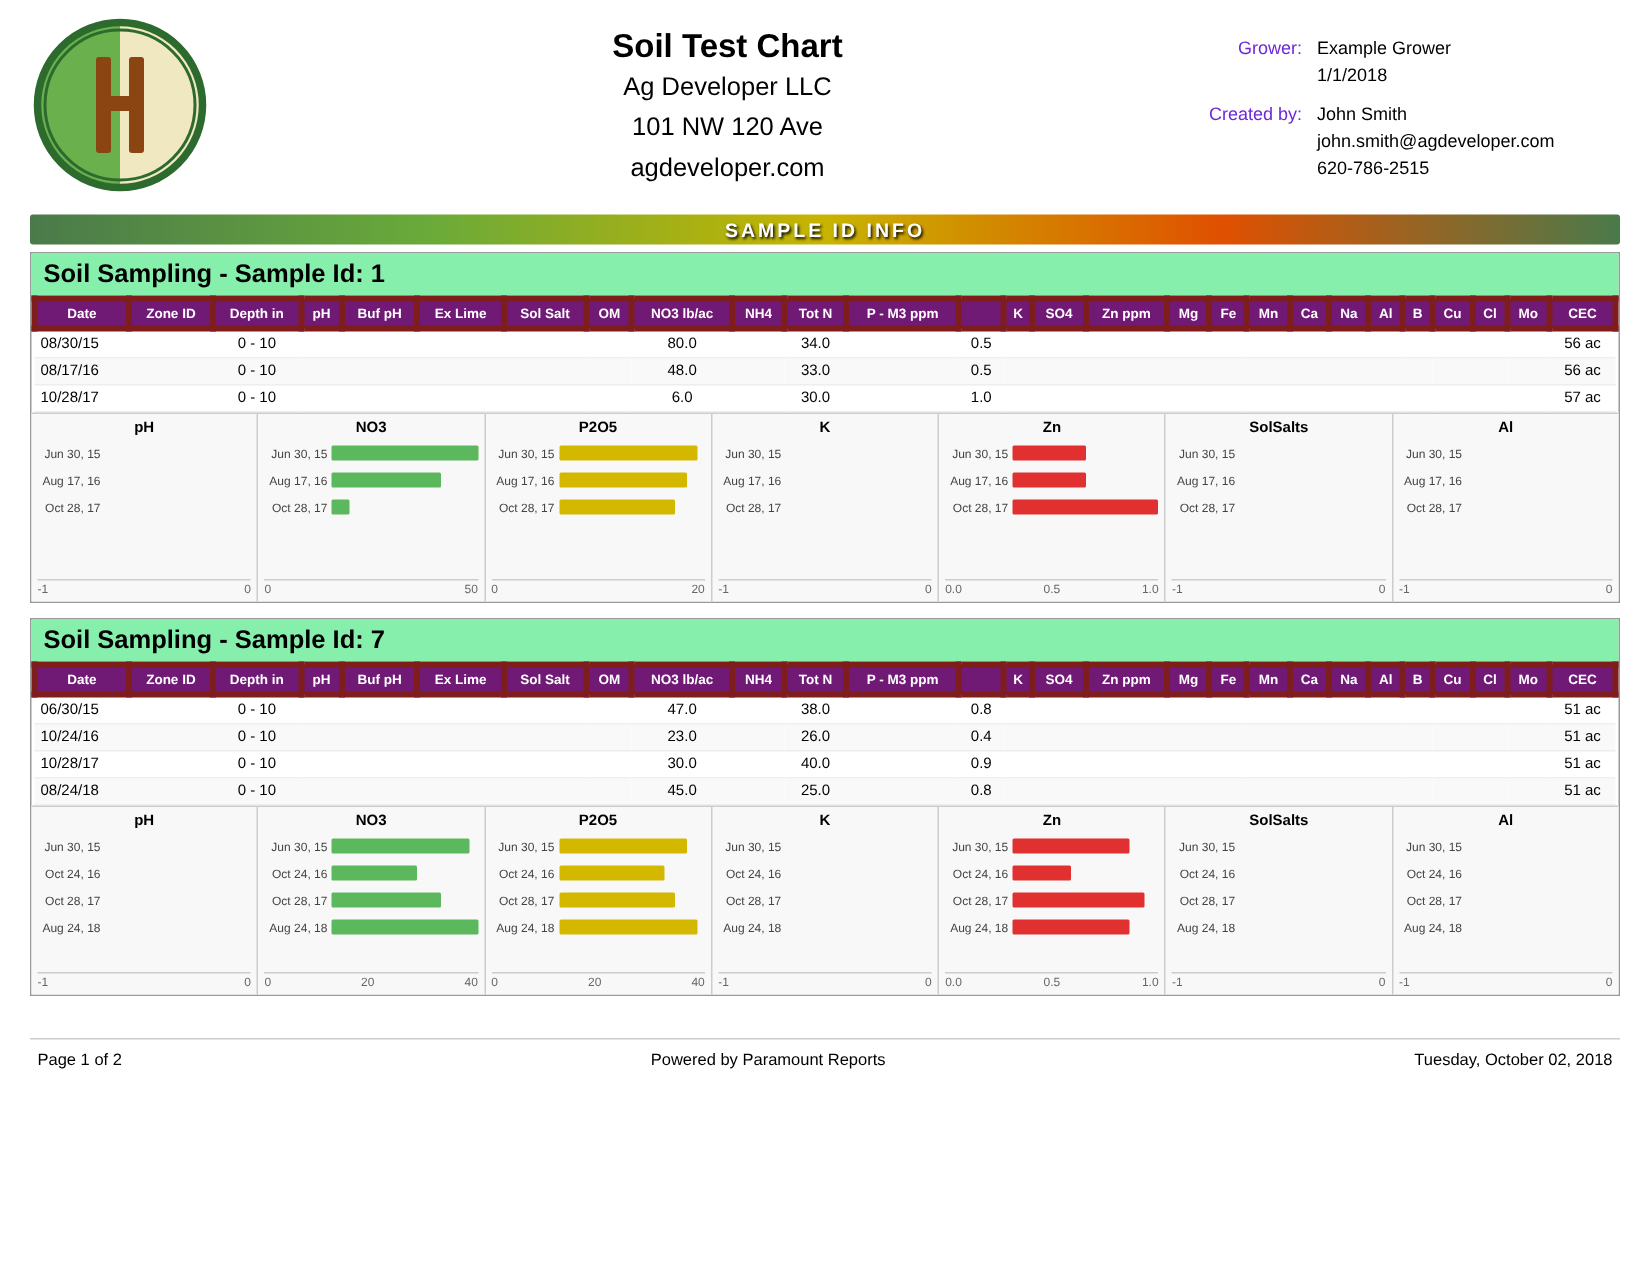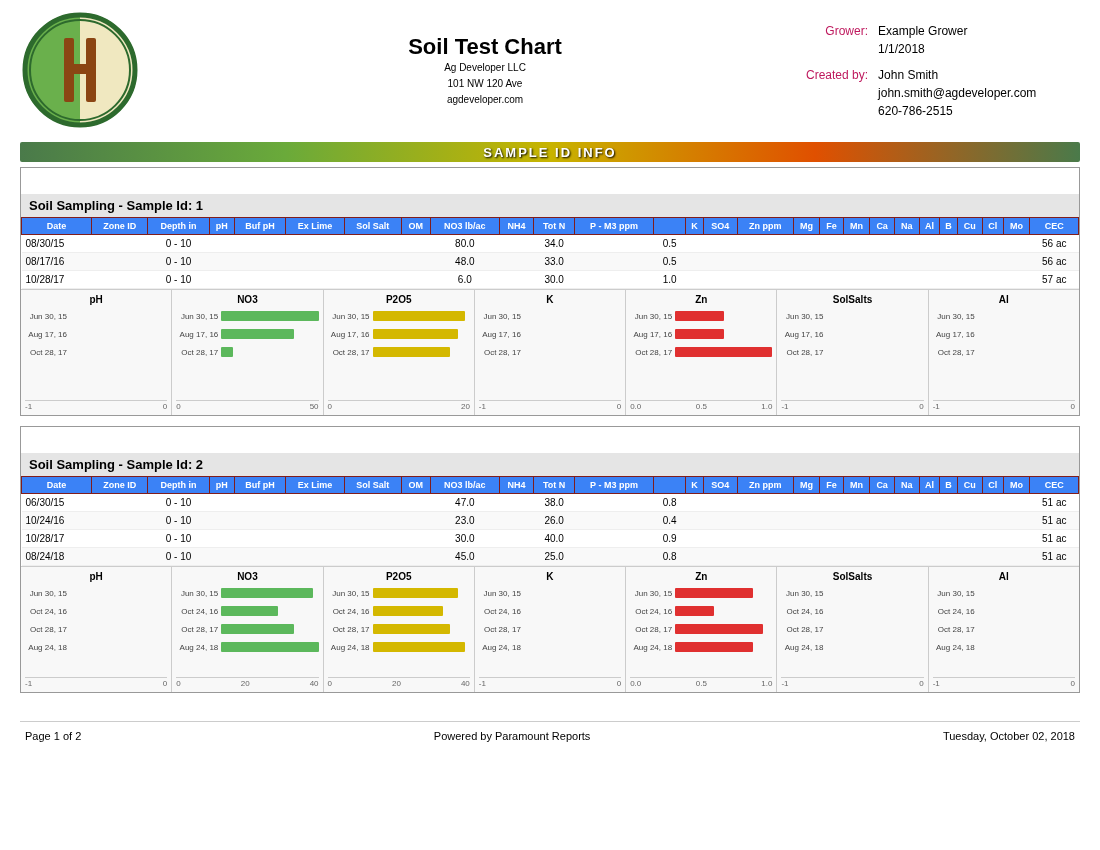--- a/index.html
+++ b/index.html
@@ -4,35 +4,35 @@
   <style>
     * { margin: 0; padding: 0; box-sizing: border-box; }
     body { font-family: Arial, sans-serif; font-size: 11px; background: #fff; width: 1100px; min-height: 850px; }
     
     .page { width: 1100px; min-height: 850px; background: #fff; padding: 10px 20px; }
     
     
     .header { display: flex; align-items: center; margin-bottom: 10px; }
     .logo-container { width: 130px; margin-right: 20px; }
     .logo-svg { width: 120px; height: 120px; }
-    .company-info { font-size: 10px; line-height: 1.6; }
+    .company-info { font-size: 17px; line-height: 1.6; }
     
     
     .sample-banner { background: linear-gradient(to right, #4a7a4a, #6aaa3a, #c8b400, #e05000, #4a7a4a); 
       height: 20px; display: flex; align-items: center; justify-content: center; 
       margin-bottom: 5px; border-radius: 2px; }
     .sample-banner-text { color: #fff; font-weight: bold; font-size: 13px; letter-spacing: 2px; text-shadow: 1px 1px 2px #000; }
     
     
     .section { margin-bottom: 10px; border: 1px solid #999; }
-    .section-title { font-weight: bold; font-size: 13px; padding: 4px 8px; background: #e5e5e5; margin-top: 26px; }
+    .section-title { font-weight: bold; font-size: 17px; padding: 4px 8px; background: #86efac; }
     
     
     .data-table { width: 100%; border-collapse: collapse; }
-    .data-table th { background: #3b82f6; color: #fff; font-size: 9px; padding: 3px 2px; text-align: center; border: 1px solid #7f1d1d; font-weight: bold; }
+    .data-table th { background: #701a75; color: #fff; font-size: 9px; padding: 3px 2px; text-align: center; border: 4px solid #7f1d1d; font-weight: bold; }
     .data-table td { font-size: 10px; padding: 3px 4px; text-align: center; border-bottom: 1px solid #eee; }
     .data-table tr:nth-child(even) td { background: #f9f9f9; }
     .data-table td:first-child { text-align: left; }
     
     
     .charts-row { display: flex; border-top: 1px solid #ccc; background: #f8f8f8; }
     .chart-box { flex: 1; border-right: 1px solid #ccc; padding: 4px; min-width: 0; }
     .chart-box:last-child { border-right: none; }
     .chart-title { font-size: 10px; font-weight: bold; text-align: center; margin-bottom: 3px; }
     .chart-area { position: relative; height: 90px; }
@@ -45,21 +45,21 @@
     .bar-red { background: #e03030; }
     .chart-axis { display: flex; justify-content: space-between; font-size: 8px; color: #666; margin-top: 2px; border-top: 1px solid #ccc; padding-top: 1px; }
     
     
     .footer { display: flex; justify-content: space-between; align-items: center; 
       padding: 8px 5px 5px; margin-top: 28px; border-top: 1px solid #ccc; font-size: 11px; }
     .title-center { flex: 1; text-align: center; }
     .grower-right { text-align: left; min-width: 280px; }
     .grower-right table { font-size: 12px; }
     .grower-right table td { padding: 1px 4px; }
-    .grower-right table td:first-child { color: #be185d; text-align: right; }
+    .grower-right table td:first-child { color: #6d28d9; text-align: right; }
   </style>
 </head>
 <body>
 
 <div class="page">
 
   <div class="header">
 
     <div class="logo-container">
       <svg class="logo-svg" viewBox="0 0 120 120">
@@ -444,21 +444,21 @@
         <div class="chart-axis">
           <span>-1</span>
             <span>0</span>
         </div>
       </div>
 
     </div>
   </div>
 
   <div class="section">
-    <div class="section-title">Soil Sampling - Sample Id: 2</div>
+    <div class="section-title">Soil Sampling - Sample Id: 7</div>
 
     <table class="data-table">
       <thead>
         <tr>
           <th>Date</th>
           <th>Zone ID</th>
           <th>Depth in</th>
           <th>pH</th>
           <th>Buf pH</th>
           <th>Ex Lime</th>

